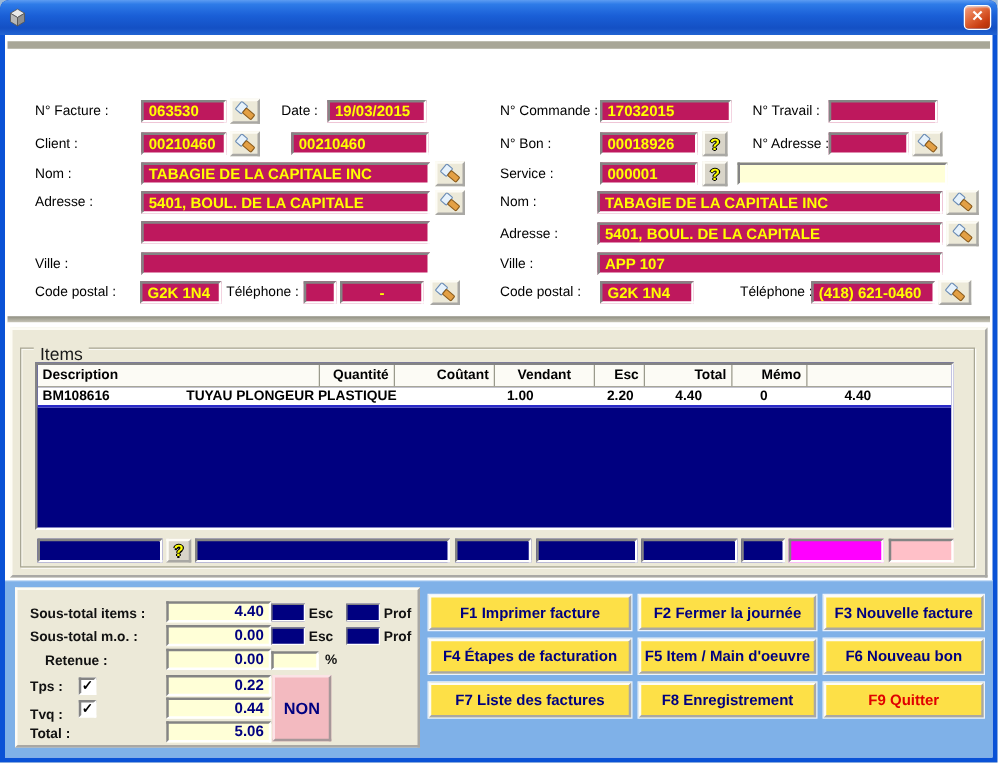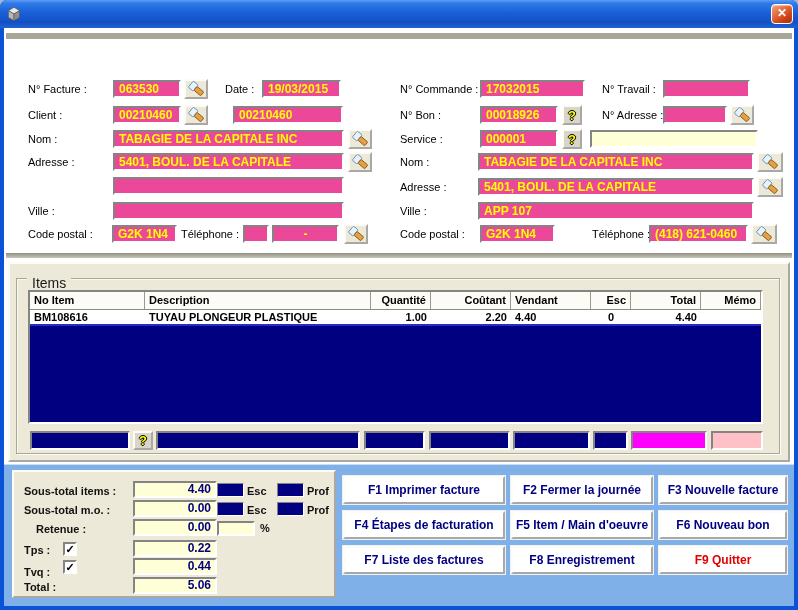--- a/index.html
+++ b/index.html
@@ -23,21 +23,21 @@
 
   .hdr-gray { position:absolute; left:6px; top:33px; width:786px; height:6px; background:#A8A697; }
   .hdr-navy { position:absolute; left:10px; top:41px; width:778px; height:22px; background:#00007E;
     color:#FFFFFF; font-size:15px; font-weight:bold; font-style:italic; text-align:center; line-height:22px;
     border-bottom:2px solid #EDEDED; letter-spacing:.5px; }
   .divider { position:absolute; left:6px; top:253px; width:786px; height:6px;
     background:linear-gradient(180deg,#8F8E81,#C9C7B9); border-bottom:1px solid #FFF; }
 
   
   .lbl { position:absolute; font-size:11px; color:#000; white-space:nowrap; line-height:18px; }
-  .fld { position:absolute; height:18px; background:#ec4899; color:#FFFF00; font-weight:bold; font-size:12px;
+  .fld { position:absolute; height:18px; background:#be185d; color:#FFFF00; font-weight:bold; font-size:12px;
     line-height:14px; padding:0 4px; border:2px solid; border-color:#848484 #FFFFFF #FFFFFF #848484;
     overflow:hidden; white-space:nowrap; }
   .fld.cream { background:#FFFFD7; color:#000080; }
   .fld.center { text-align:center; }
   .icon-btn { position:absolute; width:24px; height:20px; background:#ECE9D8;
     border:2px outset #FDFCF5; display:flex; align-items:center; justify-content:center; cursor:pointer; }
   .help-btn { width:20px; background:#D9D5C9; color:#FFFF00; font-weight:bold; font-size:13px;
     text-shadow:-1px 0 #000,1px 0 #000,0 -1px #000,0 1px #000; }
 
   
@@ -48,21 +48,21 @@
   .group-label { position:absolute; left:10px; top:-4px; font-size:14px; color:#1A1A1A;
     background:#ECE9D8; padding:0 5px; line-height:16px; }
   .grid-table { position:absolute; left:18px; top:26px; width:735px; height:134px; background:#000080;
     border:2px solid; border-color:#848484 #FFFFFF #FFFFFF #848484; overflow:hidden; }
   .thead { display:flex; height:18px; background:#FCFBF5; border-bottom:1px solid #8A8A7C; }
   .th { font-size:11px; font-weight:bold; color:#000; padding:2px 4px; border-right:1px solid #9A9A8C;
     overflow:hidden; white-space:nowrap; }
   .trow { display:flex; height:16px; background:#FFFFFF; border-bottom:2px solid #2A2AC8; cursor:pointer; }
   .td { font-size:11px; font-weight:bold; color:#000; padding:1px 4px; overflow:hidden; white-space:nowrap; }
   .c0{width:115px;} .c1{width:226px;} .c2{width:60px;text-align:right;} .c3{width:80px;text-align:right;}
-  .c4{width:80px;text-align:left;} .c5{width:40px;} .c6{width:70px;text-align:right;} .c7{width:60px;}
+  .c4{width:80px;text-align:center;} .c5{width:40px;} .c6{width:70px;text-align:right;} .c7{width:60px;}
   .th.c5{text-align:right;} .td.c5{text-align:center;} .th.c7{text-align:right;}
   .entry-fld { position:absolute; top:167px; height:19px; background:#000080;
     border:2px solid; border-color:#848484 #FFFFFF #FFFFFF #848484; }
   .entry-fld.magenta { background:#FF00FF; }
   .entry-fld.pink { background:#FFC0C8; }
 
   
   .totals-panel { position:absolute; left:12px; top:470px; width:324px; height:128px; background:#ECE9D8;
     border:2px outset #FDFCF5; }
   .tp-lbl { position:absolute; font-size:11px; font-weight:bold; color:#111; white-space:nowrap; line-height:16px; }
@@ -75,21 +75,21 @@
     border:2px solid; border-color:#848484 #FFFFFF #FFFFFF #848484; }
   .checkbox { position:absolute; width:14px; height:14px; background:#FFFFFF; color:#000;
     border:2px solid; border-color:#848484 #FFFFFF #FFFFFF #848484; font-size:11px; line-height:10px;
     text-align:center; font-weight:bold; cursor:pointer; }
   .non-btn { position:absolute; left:204px; top:68px; width:47px; height:53px; background:#F3BAC0;
     border:2px outset #FBE3E6; color:#000080; font-weight:bold; font-size:13px; cursor:pointer; }
 
   
   .btn-grid { position:absolute; left:343px; top:476px; display:grid;
     grid-template-columns:162px 142px 128px; gap:7px 6px; }
-  .fbtn { height:28px; background:#ffffff; border:2px outset #FDFCF5; outline:1px solid #EDF3FB;
+  .fbtn { height:28px; background:#fde047; border:2px outset #FDFCF5; outline:1px solid #EDF3FB;
     color:#000080; font-weight:bold; font-size:12px; font-family:"Liberation Sans",sans-serif;
     cursor:pointer; white-space:nowrap; }
   .fbtn.quit { color:#E00000; }
 </style>
 </head>
 <body>
 
 <div class="window">
 
   <div class="titlebar">
@@ -238,21 +238,20 @@
       </svg>
   </div>
 
   <div class="items-panel">
     <div class="groupbox">
       <span class="group-label">Items</span>
     </div>
 
     <div class="grid-table">
       <div class="thead">
-        <div class="th c0">No Item</div>
         <div class="th c1">Description</div>
         <div class="th c2">Quantité</div>
         <div class="th c3">Coûtant</div>
         <div class="th c4">Vendant</div>
         <div class="th c5">Esc</div>
         <div class="th c6">Total</div>
         <div class="th c7">Mémo</div>
       </div>
       <div class="trow">
         <div class="td c0">BM108616</div>
@@ -301,20 +300,21 @@
     <div class="checkbox" style="left:49px;top:70px;">✓</div>
     <div class="tp-fld" style="top:68px;">0.22</div>
 
     <div class="tp-lbl" style="left:10px;top:92px;text-align:right;">Tvq :</div>
     <div class="checkbox" style="left:49px;top:88px;">✓</div>
     <div class="tp-fld" style="top:86px;">0.44</div>
 
     <div class="tp-lbl" style="left:10px;top:107px;">Total :</div>
     <div class="tp-fld" style="top:105px;">5.06</div>
 
+    <button class="non-btn">NON</button>
   </div>
 
   <div class="btn-grid">
     <button class="fbtn">F1 Imprimer facture</button>
     <button class="fbtn">F2 Fermer la journée</button>
     <button class="fbtn">F3 Nouvelle facture</button>
     <button class="fbtn">F4 Étapes de facturation</button>
     <button class="fbtn">F5 Item / Main d'oeuvre</button>
     <button class="fbtn">F6 Nouveau bon</button>
     <button class="fbtn">F7 Liste des factures</button>

